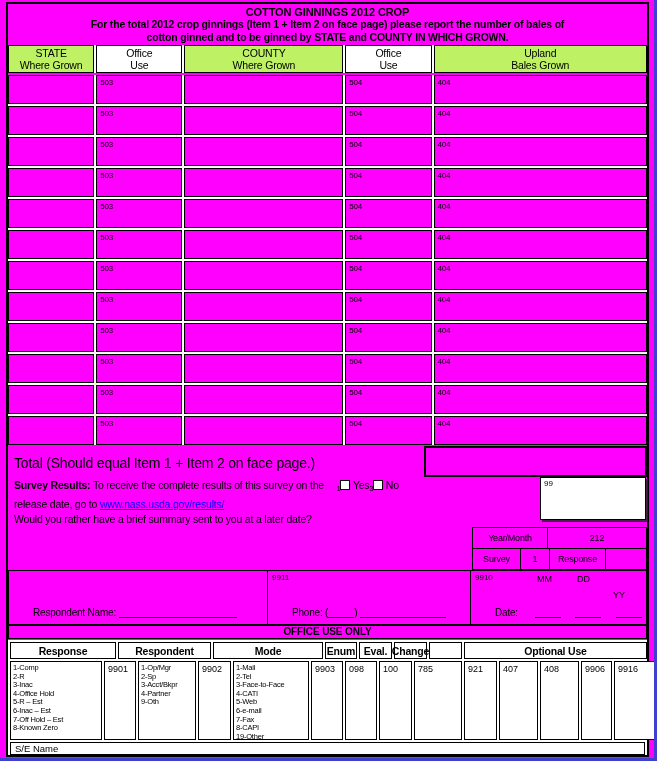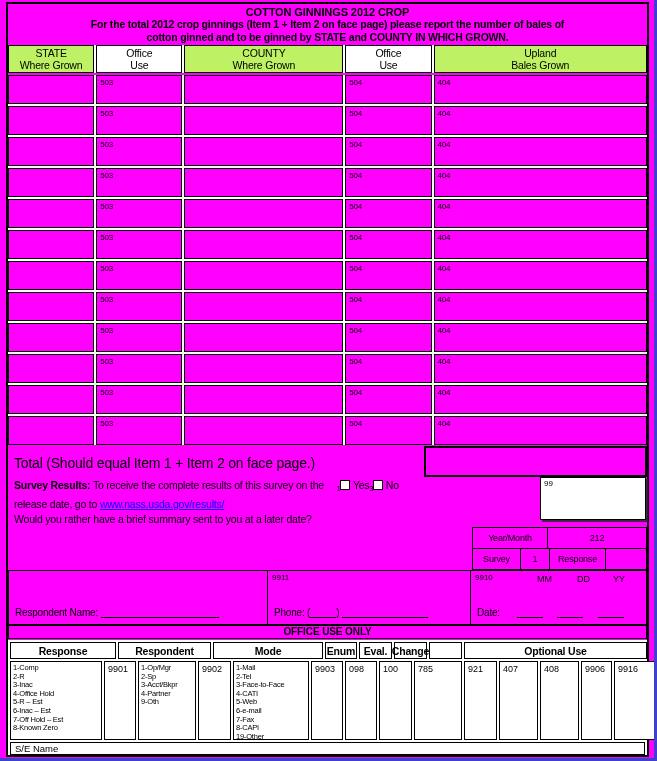--- a/index.html
+++ b/index.html
@@ -42,21 +42,21 @@
   .ymrow + .ymrow { margin-top:-1px; }
   .ymcell { border:1px solid #000; background:#FF00FF; height:22px; display:flex; align-items:center; justify-content:center; letter-spacing:-0.2px; }
   .ymcell + .ymcell { margin-left:-1px; }
   .ym-w1{width:76px;} .ym-w2{width:100px;} .ym-w3{width:49px;} .ym-w4{width:30px;} .ym-w5{width:57px;} .ym-w6{width:42px;}
 
   .contact { position:absolute; left:0; top:566px; width:639px; height:55px; display:flex; }
   .cbox { border:1px solid #000; background:#FF00FF; position:relative; height:55px; }
   .cbox + .cbox { margin-left:-1px; }
   .cb-left{width:260px;} .cb-mid{width:204px;} .cb-right{width:177px;}
   .smallcode { position:absolute; left:4px; top:2px; font-size:8px; }
-  .botline { position:absolute; left:6px; bottom:6px; font-size:10px; white-space:nowrap; letter-spacing:-0.2px; }
+  .botline { position:absolute; left:24px; bottom:6px; font-size:10px; white-space:nowrap; letter-spacing:-0.2px; }
   .uline { display:inline-block; border-bottom:1px solid #000; height:9px; vertical-align:bottom; }
   .toplbl { position:absolute; top:3px; font-size:9px; }
 
   .oub { position:absolute; left:0; top:621px; width:639px; height:14px; border:1px solid #000; background:#FF00FF; text-align:center; font-size:10px; font-weight:bold; letter-spacing:-0.1px; }
 
   .otable { position:absolute; left:0; top:636px; width:639px; height:115px; background:#fff; }
   .ohead { position:absolute; left:2px; top:2px; display:flex; gap:2px; height:17px; }
   .ohc { border:1px solid #000; background:#fff; font-size:10.5px; font-weight:bold; display:flex; align-items:center; justify-content:center; letter-spacing:-0.2px; }
   .obody { position:absolute; left:2px; top:21px; display:flex; gap:2px; height:79px; }
   .obc { border:1px solid #000; background:#fff; }
@@ -310,21 +310,21 @@
         <div class="botline">
           <span>Phone:</span>
           (<span class="uline" style="width:26px;"></span>)
           <span class="uline" style="width:86px;"></span>
         </div>
       </div>
       <div class="cbox cb-right">
         <span class="smallcode">9910</span>
         <span class="toplbl" style="left:66px;text-align:center;">MM</span>
         <span class="toplbl" style="left:106px;">DD</span>
-        <span class="toplbl" style="left:142px;">YY</span>
+        <span class="toplbl" style="left:142px;margin-top:16px;">YY</span>
         <div class="botline">
           <span>Date:</span>
           <span class="uline" style="width:26px; margin-left:14px;"></span>
           <span class="uline" style="width:26px; margin-left:12px;"></span>
           <span class="uline" style="width:26px; margin-left:12px;"></span>
         </div>
       </div>
     </div>
 
     <div class="oub">OFFICE USE ONLY</div>

